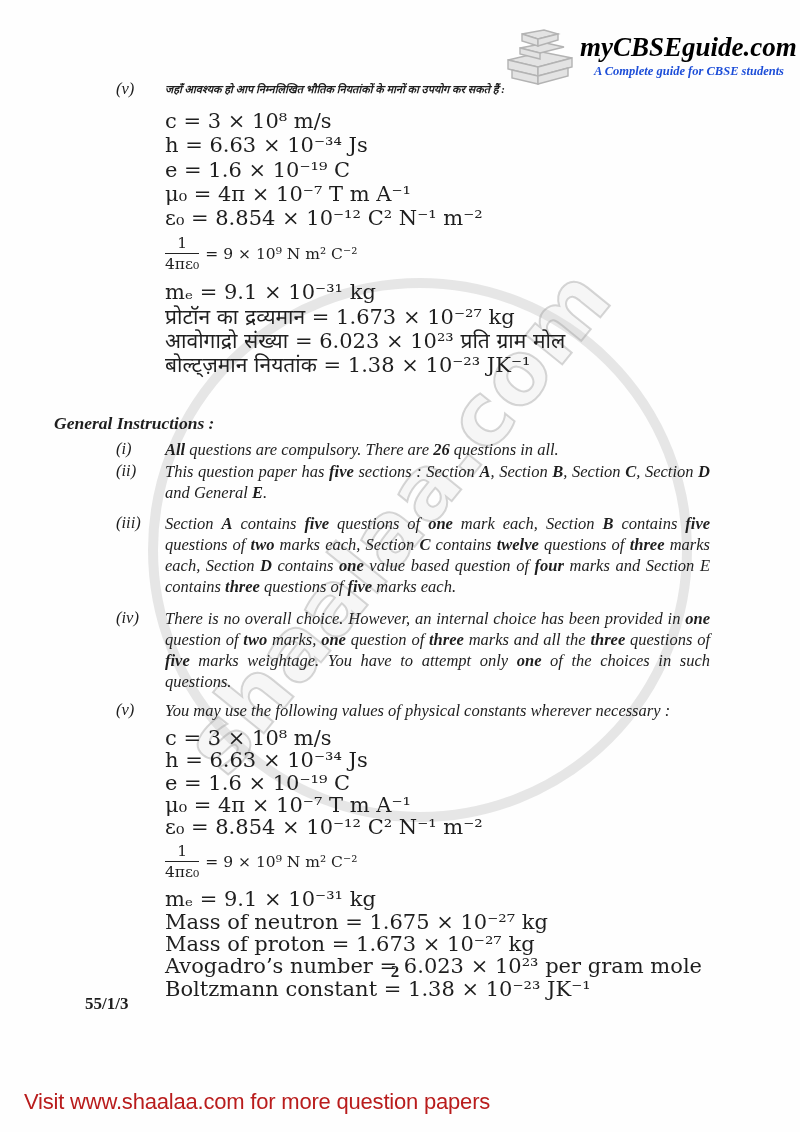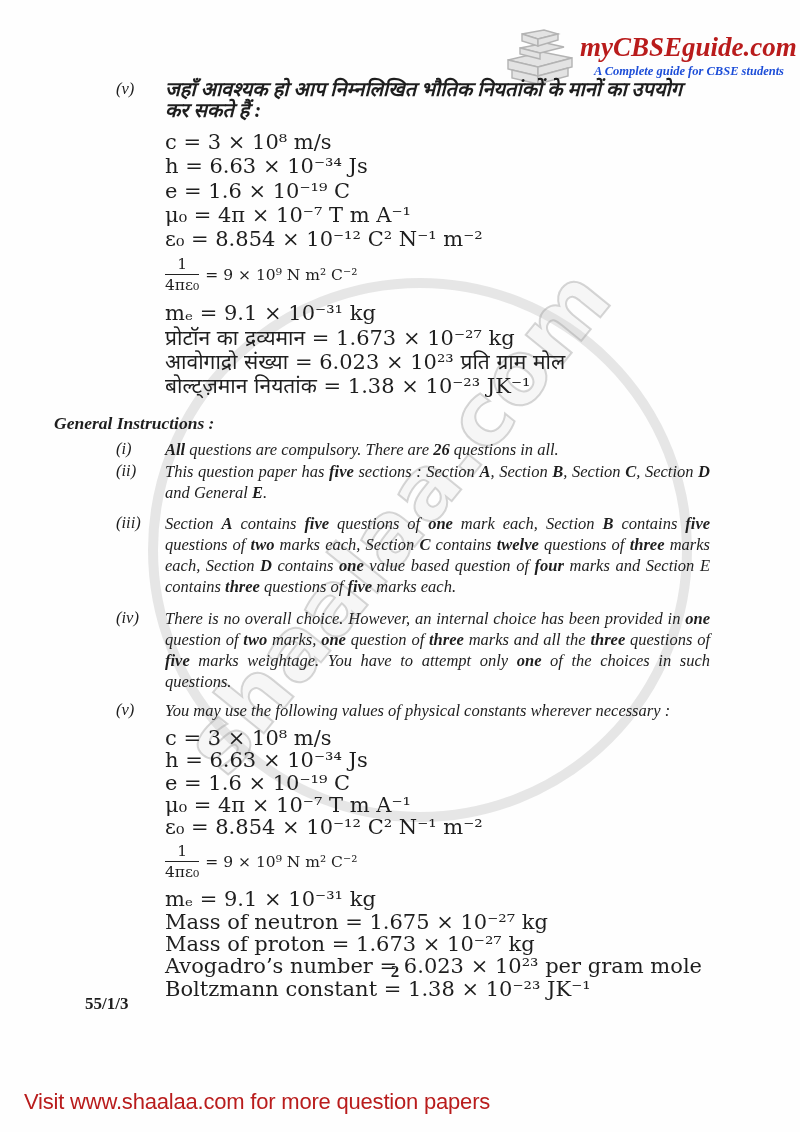--- a/index.html
+++ b/index.html
@@ -34,39 +34,39 @@
     z-index:1;
     white-space:nowrap;
   }
 
   
   .logo { position:absolute; top:26px; right:8px; width:290px; height:64px; z-index:2; }
   .logo-icon { position:absolute; left:0; top:0; }
   .logo-title {
     position:absolute; left:78px; top:6px;
     font-style:italic; font-weight:bold;
-    font-size:27px; color:#b91c1c;
+    font-size:27px; color:#000000;
     font-family:"Liberation Serif", serif;
     white-space:nowrap;
   }
   .logo-tagline {
     position:absolute; left:92px; top:38px;
     font-style:italic; font-weight:bold;
     font-size:12.5px; color:#1d4ed8;
     white-space:nowrap;
   }
 
   
   .marker-col { position:absolute; left:116px; font-style:italic; font-size:16.5px; }
 
   .hindi-section { position:absolute; left:0; top:79px; right:0; z-index:2; }
   .hindi-head {
     margin-left:165px; margin-right:95px;
     font-style:italic; font-weight:600;
-    font-size:20px; line-height:21px;
+    font-size:11px; line-height:21px;
   }
   .const-block { margin-left:165px; margin-top:9px; }
   .const-line {
     font-family:"DejaVu Serif","DejaVu Sans",serif;
     font-size:21px; line-height:24.3px;
     white-space:nowrap;
   }
   .const-line.en { line-height:22.3px; }
   .frac-line { display:flex; align-items:center; margin:5px 0 7px 0; font-family:"DejaVu Serif","DejaVu Sans",serif; font-size:15.5px; }
   .frac { display:inline-block; text-align:center; margin-right:6px; }

